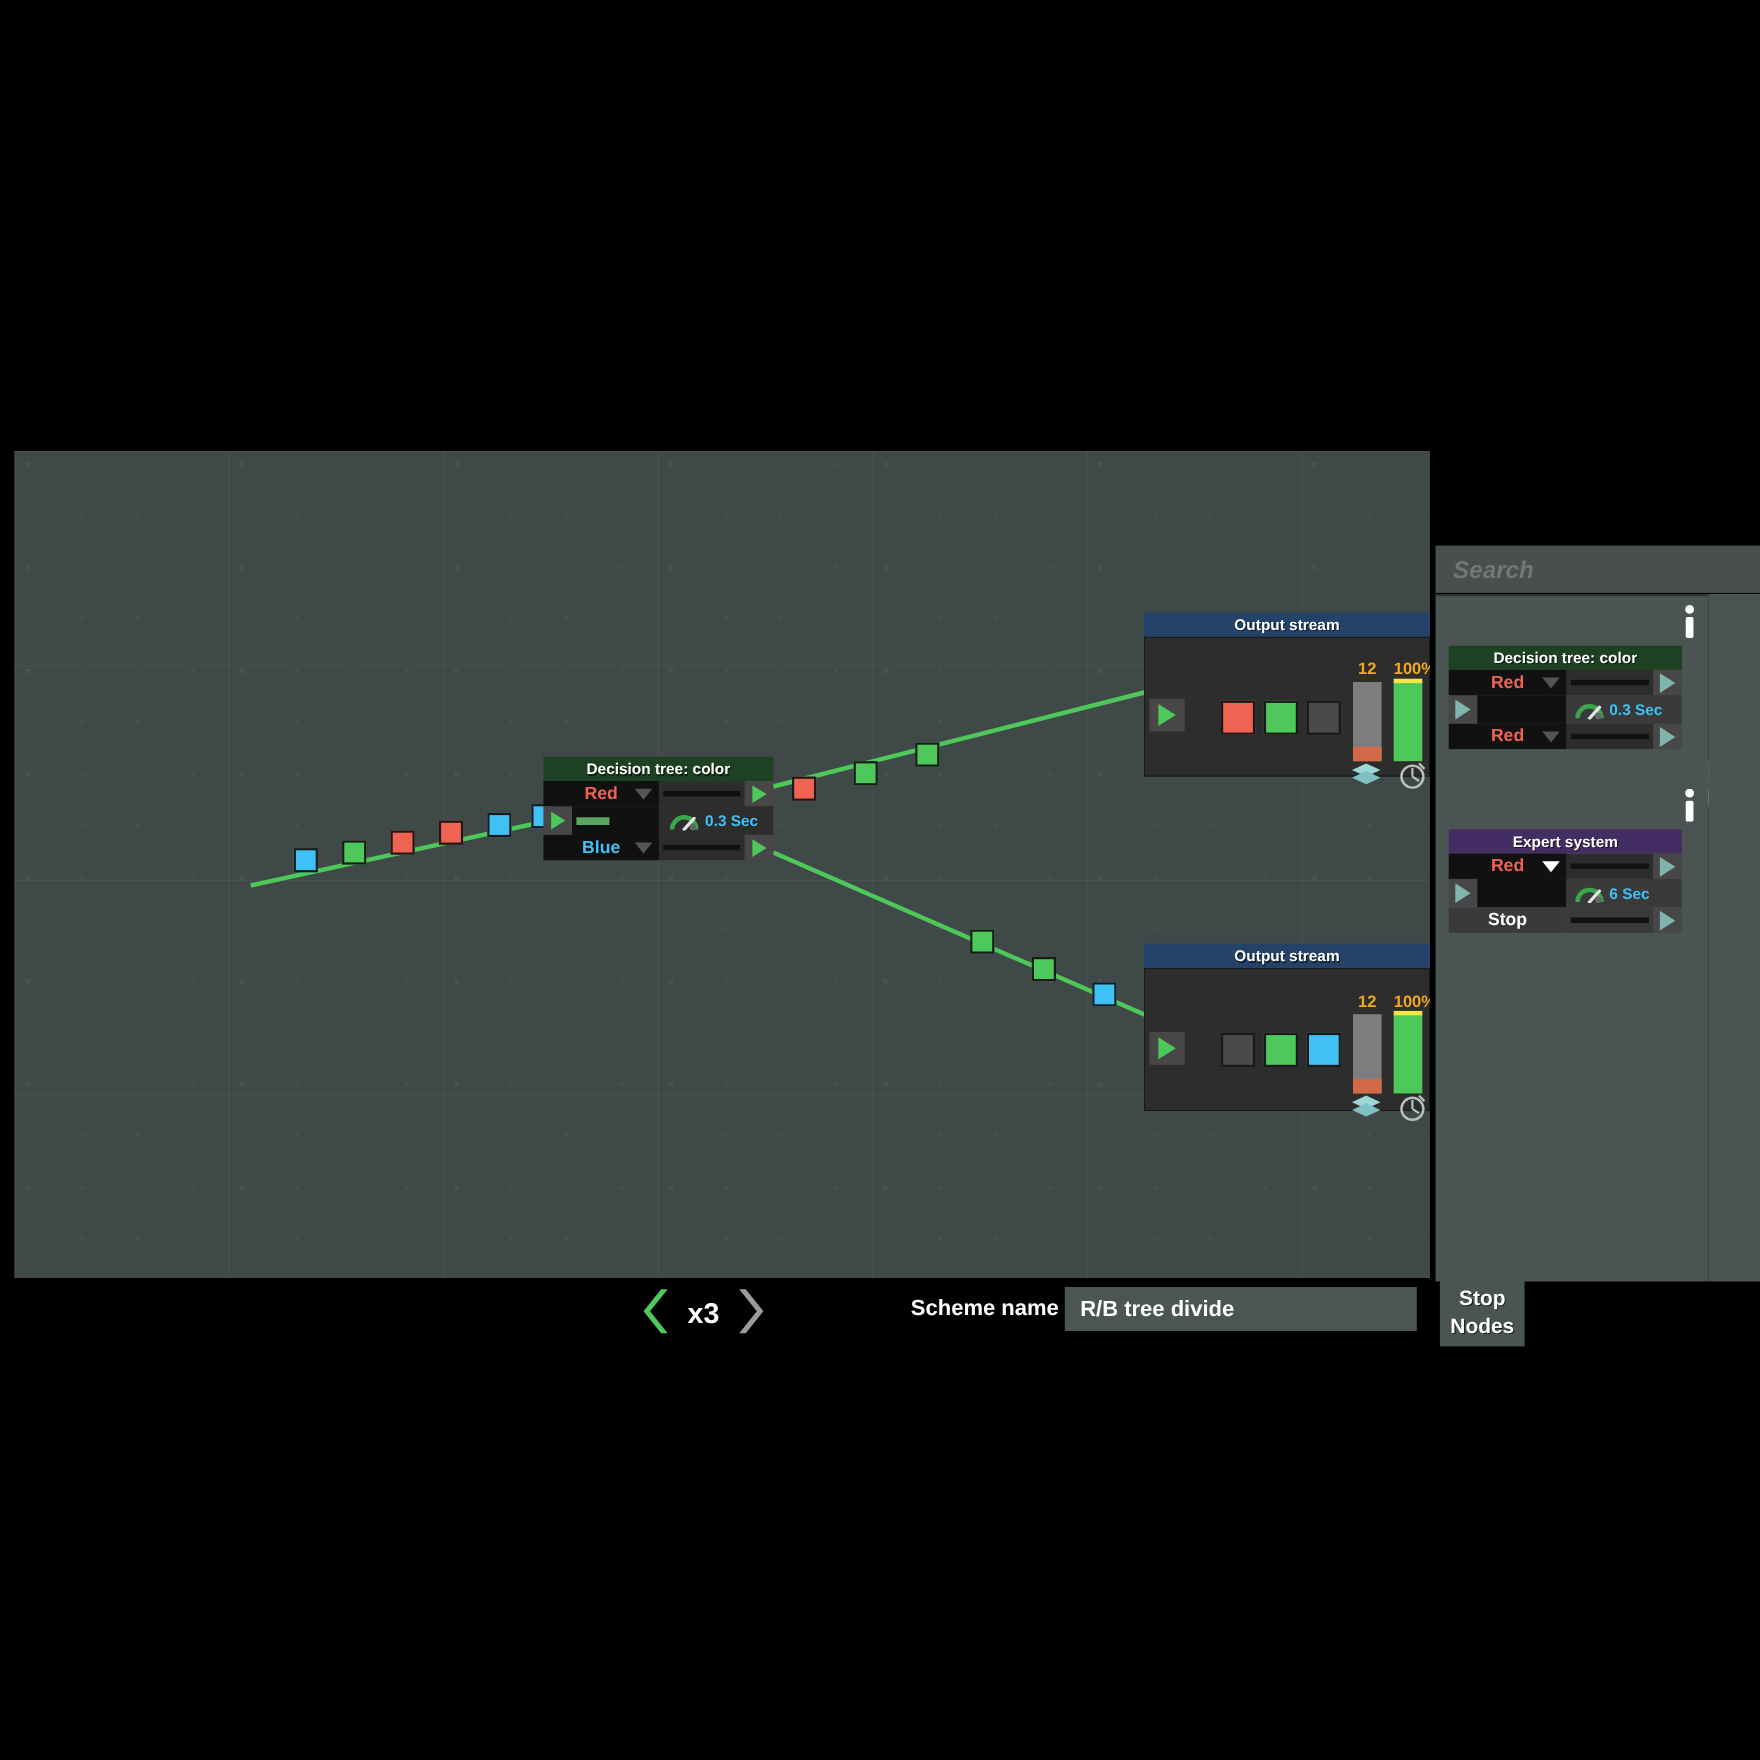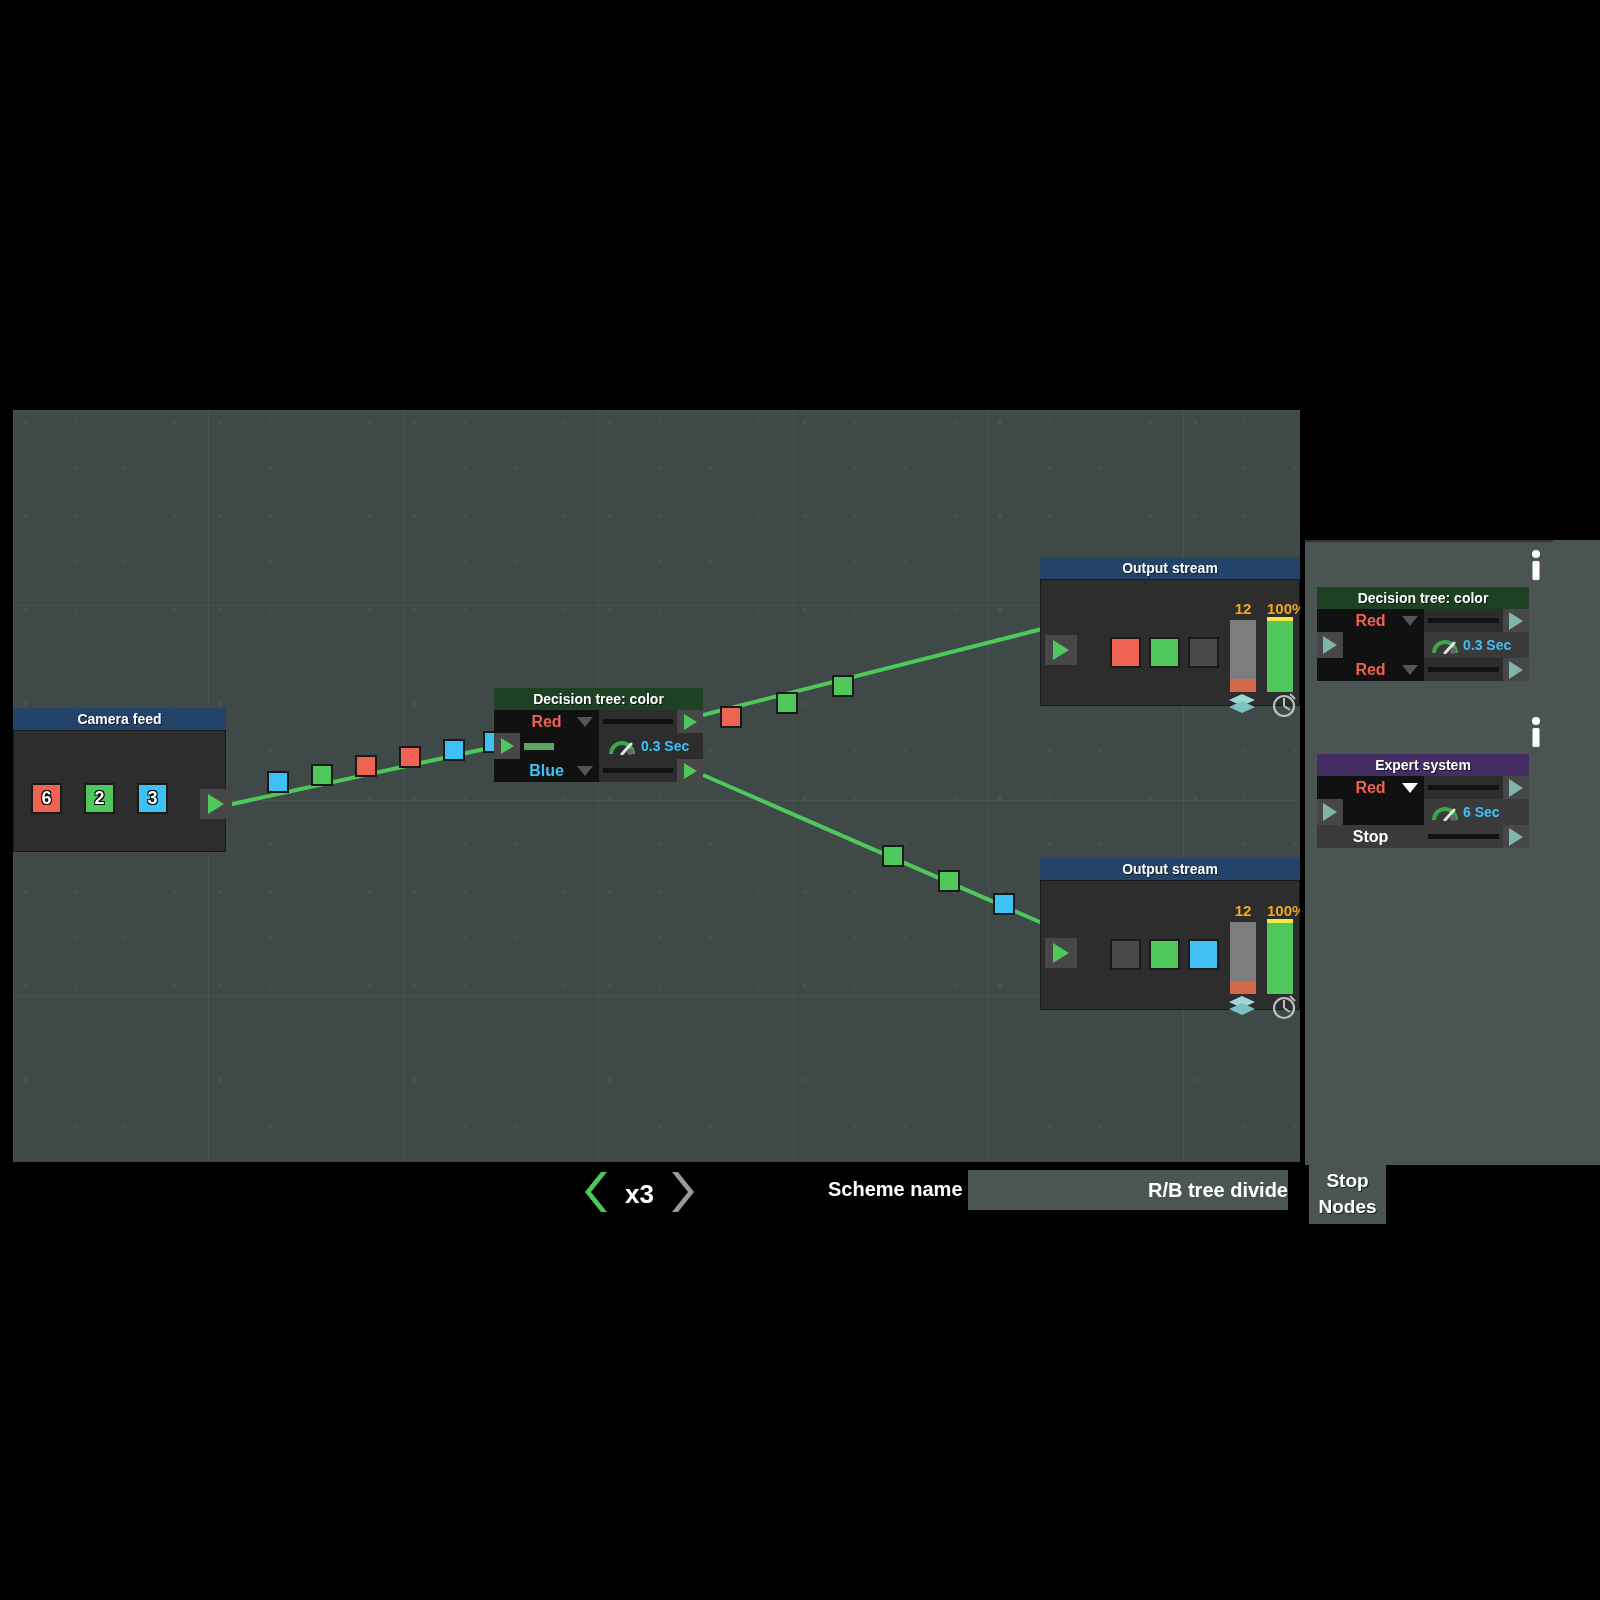--- a/index.html
+++ b/index.html
@@ -94,21 +94,21 @@
   .bar-label { position:absolute; top:-20px; width:100%; text-align:center; font-size:15px; font-weight:bold; }
 
   
   #bottombar { position:absolute; left:0px; top:1162px; width:1300px; height:62px; background:#000; }
   #speed-wrap { position:absolute; left:585px; top:8px; display:flex; align-items:center; gap:14px; }
   #speed-text { color:#fff; font-size:26px; font-weight:bold; }
   #scheme-label { position:absolute; left:828px; top:16px; color:#fff; font-size:20px; font-weight:bold; }
   #scheme-input {
     position:absolute; left:968px; top:8px; width:320px; height:40px;
     background:#4b5552; border:none; color:#fff; font-size:20px; font-weight:bold;
-    padding-left:14px; font-family:"Liberation Sans",sans-serif;text-align:right;
+    padding-left:14px; font-family:"Liberation Sans",sans-serif;
   }
 
   
   #rightpanel { position:absolute; left:1305px; top:408px; width:295px; height:760px; }
   #stop-btn {
     position:absolute; left:0; top:0; width:295px; height:87px;
     background:#ee6352; border:none; cursor:pointer;
     color:#fff; font-size:44px; font-weight:bold;
     text-shadow:2px 2px 0 rgba(0,0,0,.55);
     font-family:"Liberation Sans",sans-serif;
@@ -204,39 +204,20 @@
     <div class="mblk blue" style="left:470px;top:321px;background:#3fc1f5;"></div>
 
     <div class="mblk red" style="left:707px;top:296px;background:#ee6352;"></div>
     <div class="mblk green" style="left:763px;top:282px;background:#4ec75b;"></div>
     <div class="mblk green" style="left:819px;top:265px;background:#4ec75b;"></div>
 
     <div class="mblk green" style="left:869px;top:435px;background:#4ec75b;"></div>
     <div class="mblk green" style="left:925px;top:460px;background:#4ec75b;"></div>
     <div class="mblk blue" style="left:980px;top:483px;background:#3fc1f5;"></div>
 
-    <div class="node" style="left:0px;top:298px;width:213px;">
-      <div class="node-hdr hdr-blue">Camera feed</div>
-      <div class="node-body" style="height:122px;position:relative;">
-        <div style="position:absolute;left:17px;top:52px;display:flex;gap:22px;">
-          <div class="blk red">
-              <div class="num">6</div>
-            </div>
-          <div class="blk green">
-              <div class="num">2</div>
-            </div>
-          <div class="blk blue">
-              <div class="num">3</div>
-            </div>
-        </div>
-        <div class="port" style="position:absolute;left:186px;top:58px;">
-          <div class="tri-green"></div>
-        </div>
-      </div>
-    </div>
 
     <div class="node" style="left:481px;top:278px;width:209px;">
       <div class="node-hdr hdr-green" style="position:relative;">Decision tree: color</div>
       <div>
         <div class="dt-row">
           <div class="dt-sel">
             <span class="lbl c-red">Red</span>
             <span class="caret"></span>
           </div>
           <div class="dt-wire">
@@ -367,20 +348,21 @@
           </svg>
       </div>
     </div>
     <div id="scheme-label">Scheme name :</div>
     <input id="scheme-input" value="R/B tree divide" style="">
   </div>
 
   <div id="rightpanel">
 
 
+    <input id="search-input" placeholder="Search" style="">
 
     <div id="palette">
 
       <div class="pal-info" style="top:8px;right:12px;">
         <svg width="12" height="30" viewBox="0 0 12 30">
           <circle cx="6" cy="4" r="4" fill="#fff"></circle>
           <rect x="2.5" y="11" width="7" height="19" rx="1.5" fill="#fff"></rect>
         </svg>
       </div>
       <div class="pal-node" style="left:12px;top:45px;">

